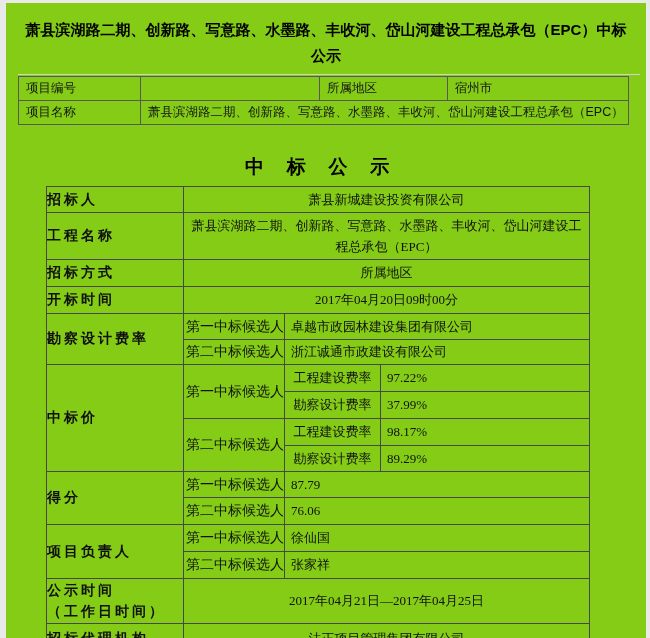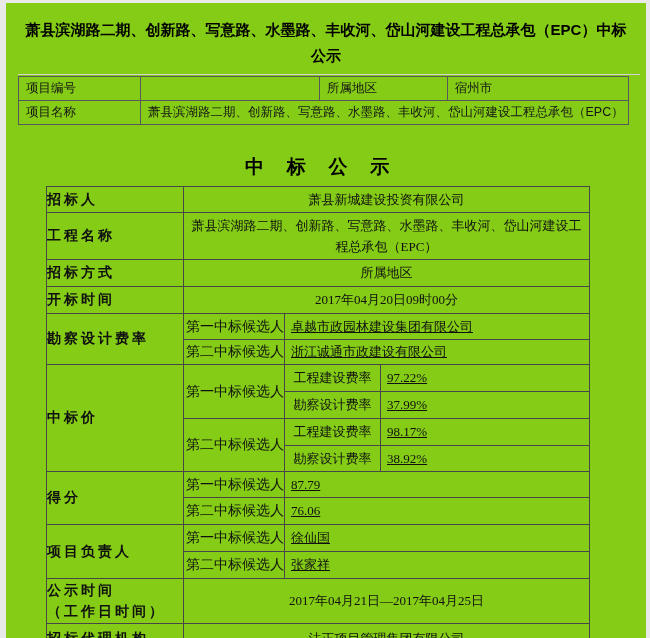--- a/index.html
+++ b/index.html
@@ -83,21 +83,21 @@
     letter-spacing: 3px;
     font-weight: 600;
   }
   .award-table .sub {
     text-align: left;
     font-size: 14px;
     padding-left: 2px;
     white-space: nowrap;
   }
   .award-table .vc { text-align: center; }
-  .award-table .vl { text-align: left; padding-left: 6px; text-decoration: underline; }
+  .award-table .vl { text-align: left; padding-left: 6px; }
   .award-table .wrap2 { line-height: 21px; padding: 2px 6px; }
   .r26 { height: 26px; } .r25 { height: 25px; } .r27 { height: 27px; }
   .r45 { height: 45px; } .r30 { height: 30px; }
   .lbl2line { line-height: 21px; }
 </style>
 </head>
 <body>
 
 <div class="screen">
   <div class="page">
@@ -171,21 +171,21 @@
         <td class="vc">勘察设计费率</td>
         <td class="vl">37.99%</td>
       </tr>
       <tr class="r27">
         <td rowspan="2" class="sub">第二中标候选人</td>
         <td class="vc">工程建设费率</td>
         <td class="vl">98.17%</td>
       </tr>
       <tr class="r26">
         <td class="vc">勘察设计费率</td>
-        <td class="vl">38.92%</td>
+        <td class="vl">89.29%</td>
       </tr>
       <tr class="r26">
         <td rowspan="2" class="lbl">得分</td>
         <td class="sub">第一中标候选人</td>
         <td colspan="2" class="vl">87.79</td>
       </tr>
       <tr class="r27">
         <td class="sub">第二中标候选人</td>
         <td colspan="2" class="vl">76.06</td>
       </tr>

